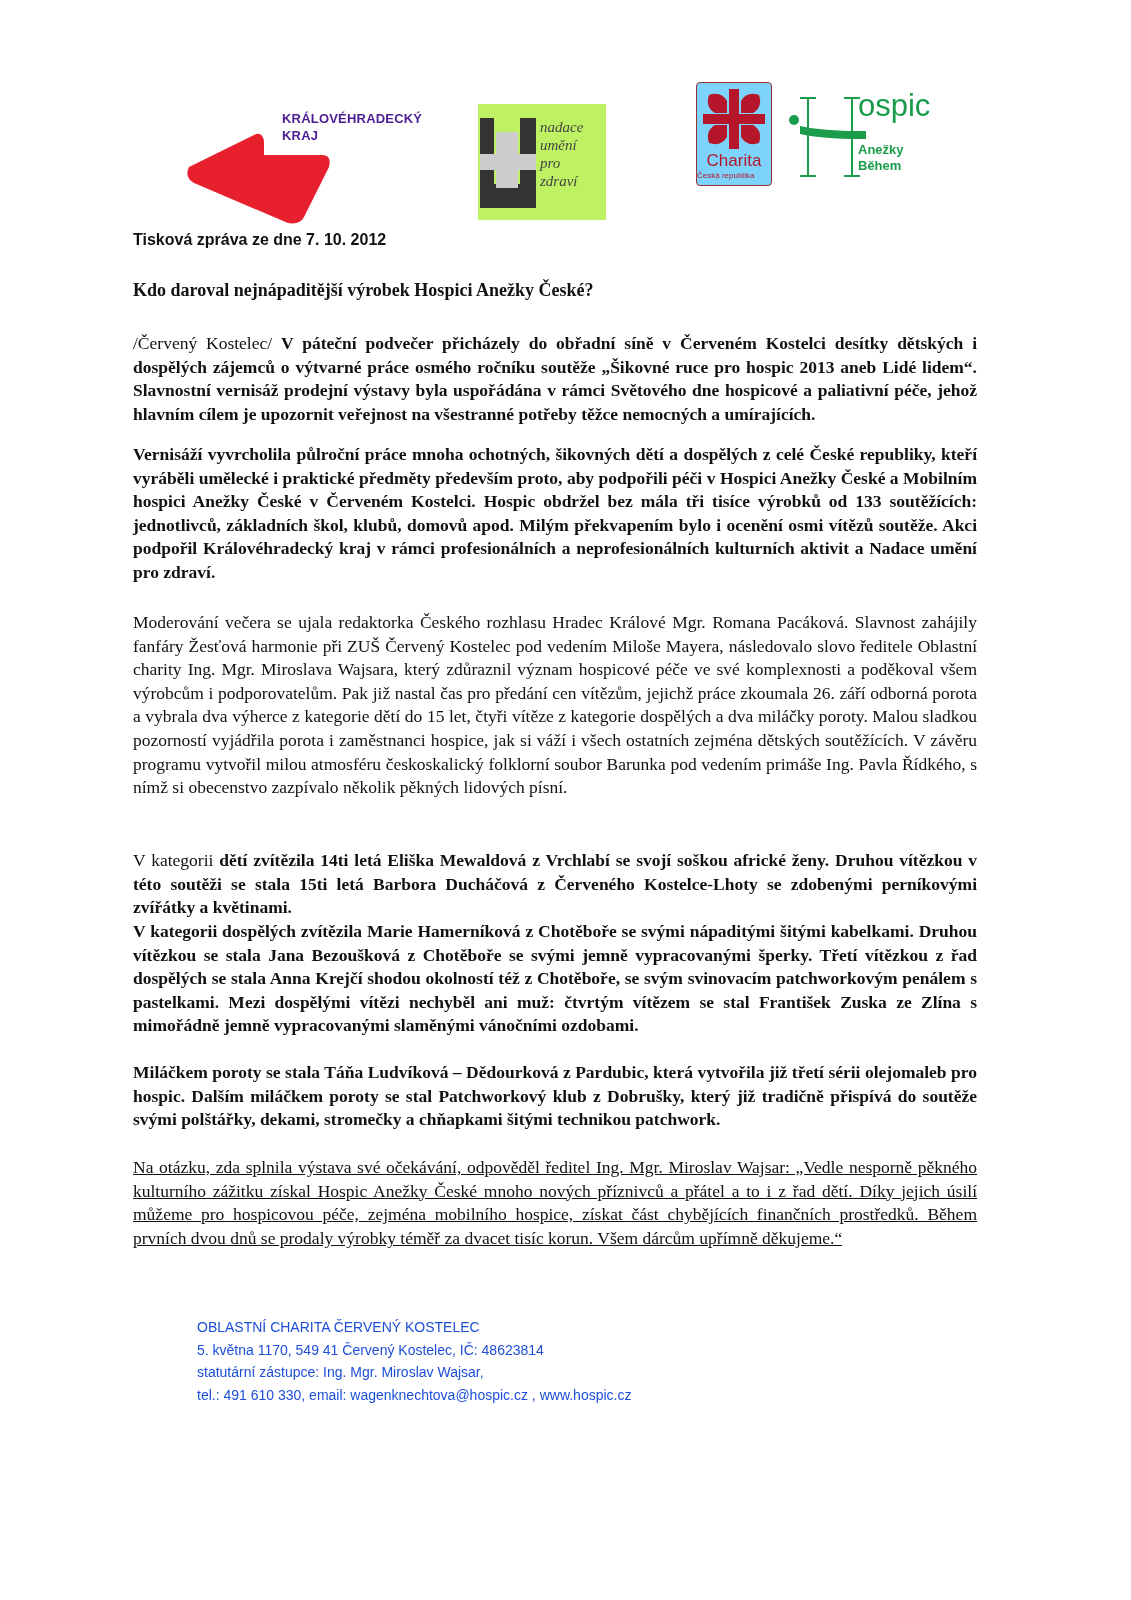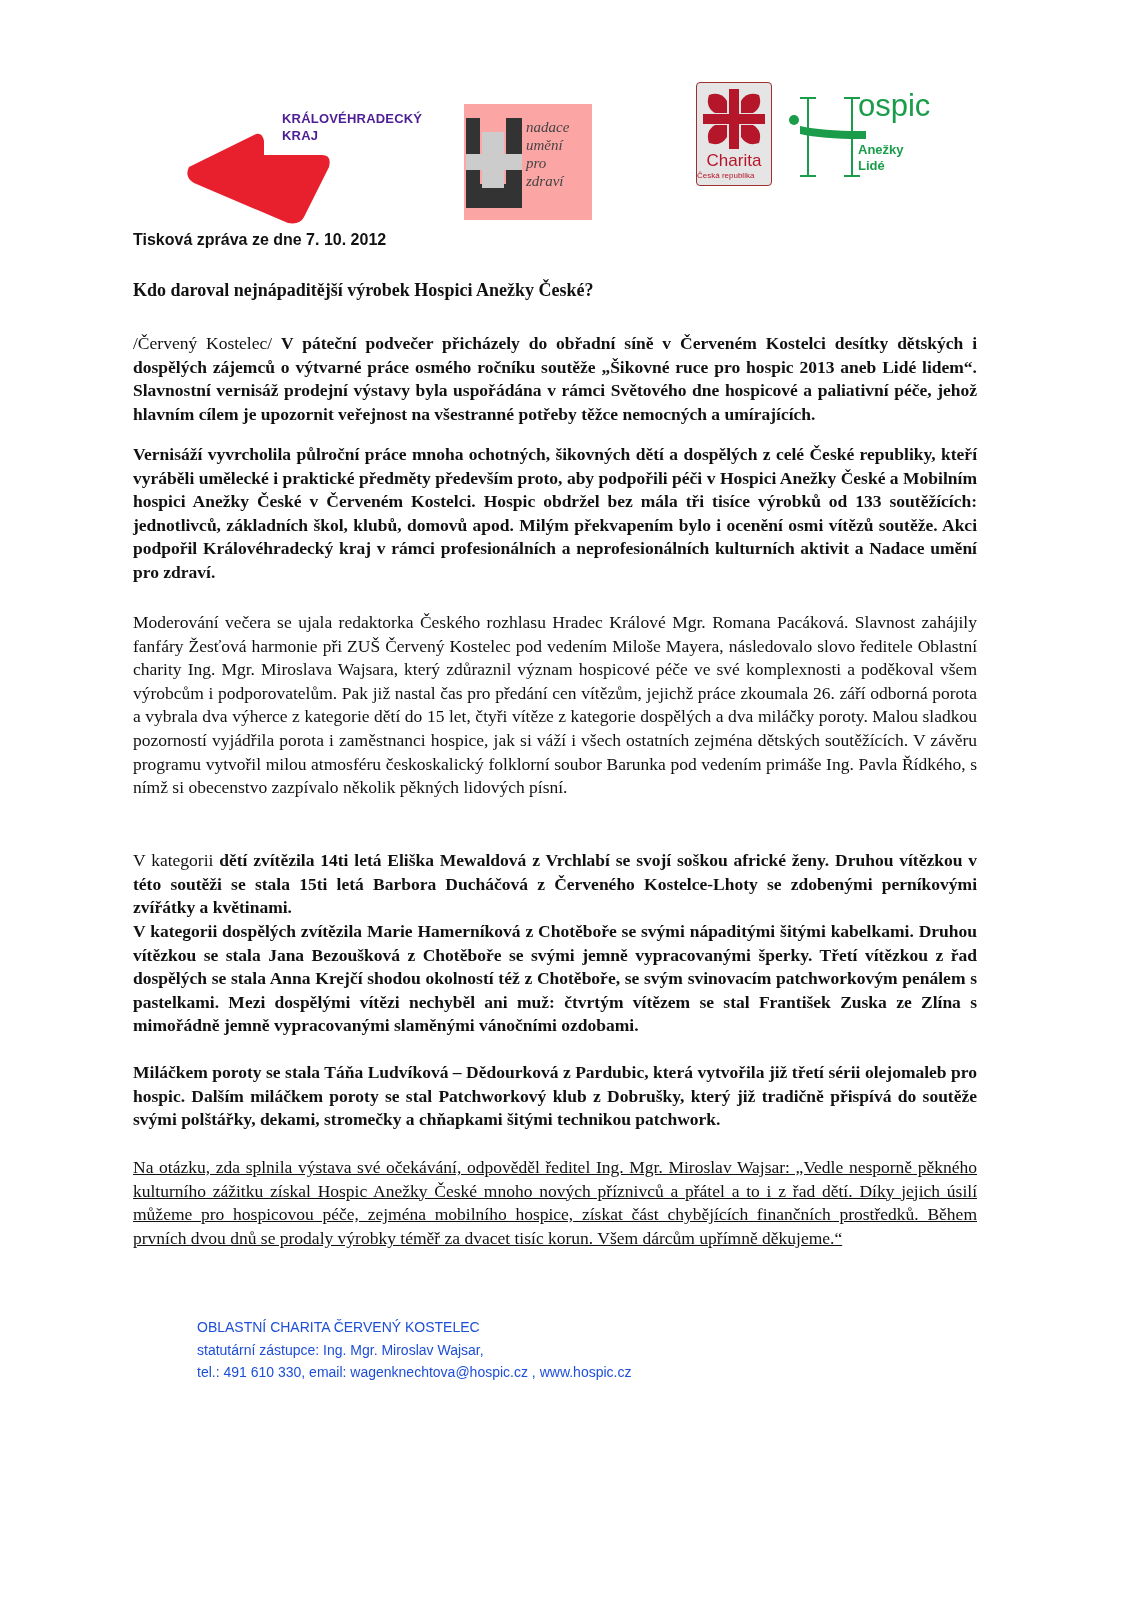--- a/index.html
+++ b/index.html
@@ -1,23 +1,23 @@
 <!DOCTYPE html>
 <html><head>
 <meta charset="utf-8">
 <style>
   html, body { margin: 0; padding: 0; background: #ffffff; }
   body { width: 1131px; height: 1600px; position: relative; overflow: hidden; color: #111; }
   .logos { position: absolute; left: 0; top: 0; width: 1131px; height: 230px; }
   .kraj-shape { position: absolute; left: 184px; top: 127px; width: 150px; height: 100px; }
   .kraj-text { position: absolute; left: 282px; top: 110px; font-family: "Liberation Sans", sans-serif; font-weight: bold; font-size: 13px; line-height: 17px; color: #4c1d95; letter-spacing: 0.2px; }
-  .nadace { position: absolute; left: 464px; top: 104px; width: 128px; height: 116px; background: #fca5a5; }
+  .nadace { position: absolute; left: 478px; top: 104px; width: 128px; height: 116px; background: #bef264; }
   .nadace-mark { position: absolute; left: 2px; top: 14px; width: 56px; height: 90px; }
   .nadace-text { position: absolute; left: 62px; top: 14px; font-family: "Liberation Serif", serif; font-style: italic; font-size: 15px; line-height: 18px; color: #444; }
-  .charita { position: absolute; left: 696px; top: 82px; width: 74px; height: 102px; border: 1px solid #9a3030; border-radius: 4px; background: #e5e5e5; }
+  .charita { position: absolute; left: 696px; top: 82px; width: 74px; height: 102px; border: 1px solid #9a3030; border-radius: 4px; background: #7dd3fc; }
   .charita-cross { position: absolute; left: 4px; top: 4px; width: 66px; height: 64px; }
   .charita-name { position: absolute; left: 0; width: 74px; top: 68px; text-align: center; font-family: "Liberation Sans", sans-serif; font-size: 17px; color: #b5162a; }
   .charita-sub { position: absolute; left: 0; width: 74px; top: 88px; text-align: left; font-family: "Liberation Sans", sans-serif; font-size: 8px; color: #b5162a; }
   .hospic { position: absolute; left: 786px; top: 82px; width: 180px; height: 90px; margin-top: 12px; }
   .hospic-word { position: absolute; left: 72px; top: -6px; font-family: "Liberation Sans", sans-serif; font-size: 31px; color: #1a9c4a; }
   .hospic-sub { position: absolute; left: 72px; top: 48px; font-family: "Liberation Sans", sans-serif; font-weight: bold; font-size: 13px; line-height: 16px; color: #1a9c4a; }
   .dateline { position: absolute; left: 133px; top: 231px; font-family: "Liberation Sans", sans-serif; font-weight: bold; font-size: 16px; color: #111; }
   .headline { position: absolute; left: 133px; top: 280px; font-family: "Liberation Serif", serif; font-weight: bold; font-size: 18px; color: #111; }
   .para { position: absolute; left: 133px; width: 844px; font-family: "Liberation Serif", serif; font-size: 17.5px; line-height: 23.6px; text-align: justify; color: #111; }
   .para b { font-weight: bold; }
@@ -79,21 +79,21 @@
       <line x1="14" y1="82" x2="30" y2="82" stroke="#1a9c4a" stroke-width="2"></line>
       <line x1="66" y1="4" x2="66" y2="82" stroke="#1a9c4a" stroke-width="2"></line>
       <line x1="58" y1="4" x2="74" y2="4" stroke="#1a9c4a" stroke-width="2"></line>
       <line x1="58" y1="82" x2="74" y2="82" stroke="#1a9c4a" stroke-width="2"></line>
       <circle cx="8" cy="26" r="5" fill="#1a9c4a"></circle>
       <path d="M14 32 Q60 42 160 32 L160 40 Q60 50 14 40 Z" fill="#1a9c4a"></path>
     </svg>
     <div class="hospic-word">ospic</div>
     <div class="hospic-sub">
       <div>Anežky</div>
-      <div>Lidé</div>
+      <div>Během</div>
     </div>
   </div>
 </div>
 
 <div class="dateline">Tisková zpráva ze dne 7. 10. 2012</div>
 <div class="headline">Kdo daroval nejnápaditější výrobek Hospici Anežky České?</div>
 
 <div class="para p1"><span>/Červený Kostelec/ </span><b>V páteční podvečer přicházely do obřadní síně v Červeném Kostelci desítky dětských i dospělých zájemců o výtvarné práce osmého ročníku soutěže „Šikovné ruce pro hospic 2013 aneb Lidé lidem“.  Slavnostní vernisáž prodejní výstavy byla uspořádána v rámci Světového dne hospicové a paliativní péče, jehož hlavním cílem je upozornit veřejnost na všestranné potřeby těžce nemocných a umírajících.</b></div>
 
 <div class="para p2"><b>Vernisáží vyvrcholila půlroční práce mnoha ochotných, šikovných dětí a dospělých z celé České republiky, kteří vyráběli umělecké i praktické předměty především proto, aby podpořili péči v Hospici Anežky České a Mobilním hospici Anežky České v Červeném Kostelci. Hospic obdržel bez mála tři tisíce výrobků od 133 soutěžících: jednotlivců, základních škol, klubů, domovů apod. Milým překvapením bylo i ocenění osmi vítězů soutěže. Akci podpořil Královéhradecký kraj v rámci profesionálních a neprofesionálních kulturních aktivit a Nadace umění pro zdraví.</b></div>
@@ -103,15 +103,16 @@
 <div class="para p4"><span>V kategorii </span><b>dětí zvítězila 14ti letá Eliška Mewaldová z Vrchlabí se svojí soškou africké ženy. Druhou vítězkou v této soutěži se stala 15ti letá Barbora Ducháčová z Červeného Kostelce-Lhoty se zdobenými perníkovými zvířátky a květinami.</b></div>
 
 <div class="para p5"><b>V kategorii dospělých zvítězila Marie Hamerníková z Chotěboře se svými nápaditými šitými kabelkami. Druhou vítězkou se stala Jana Bezoušková z Chotěboře se svými jemně vypracovanými šperky. Třetí vítězkou z řad dospělých se stala Anna Krejčí shodou okolností též z Chotěboře, se svým svinovacím patchworkovým penálem s pastelkami. Mezi dospělými vítězi nechyběl ani muž: čtvrtým vítězem se stal František Zuska ze Zlína s mimořádně jemně vypracovanými slaměnými vánočními ozdobami.</b></div>
 
 <div class="para p6"><b>Miláčkem poroty se stala Táňa Ludvíková – Dědourková z Pardubic, která vytvořila již třetí sérii olejomaleb pro hospic. Dalším miláčkem poroty se stal Patchworkový klub z Dobrušky, který již tradičně přispívá do soutěže svými polštářky, dekami, stromečky a chňapkami šitými technikou patchwork.</b></div>
 
 <div class="para p7">Na otázku, zda splnila výstava své očekávání, odpověděl ředitel Ing. Mgr. Miroslav Wajsar: „Vedle nesporně pěkného kulturního zážitku získal Hospic Anežky České mnoho nových příznivců a přátel a to i z řad dětí. Díky jejich úsilí můžeme pro hospicovou péče, zejména mobilního hospice, získat část chybějících finančních prostředků. Během prvních dvou dnů se prodaly výrobky téměř za dvacet tisíc korun. Všem dárcům upřímně děkujeme.“</div>
 
 <div class="footer">
   <div>OBLASTNÍ CHARITA ČERVENÝ KOSTELEC</div>
+  <div>5. května 1170, 549 41 Červený Kostelec, IČ: 48623814</div>
   <div>statutární zástupce: Ing. Mgr. Miroslav Wajsar,</div>
   <div><span>tel.: 491 610 330, email: </span><span>wagenknechtova@hospic.cz</span><span> ,  </span><span>www.hospic.cz</span></div>
 </div>
 
 </body></html>

